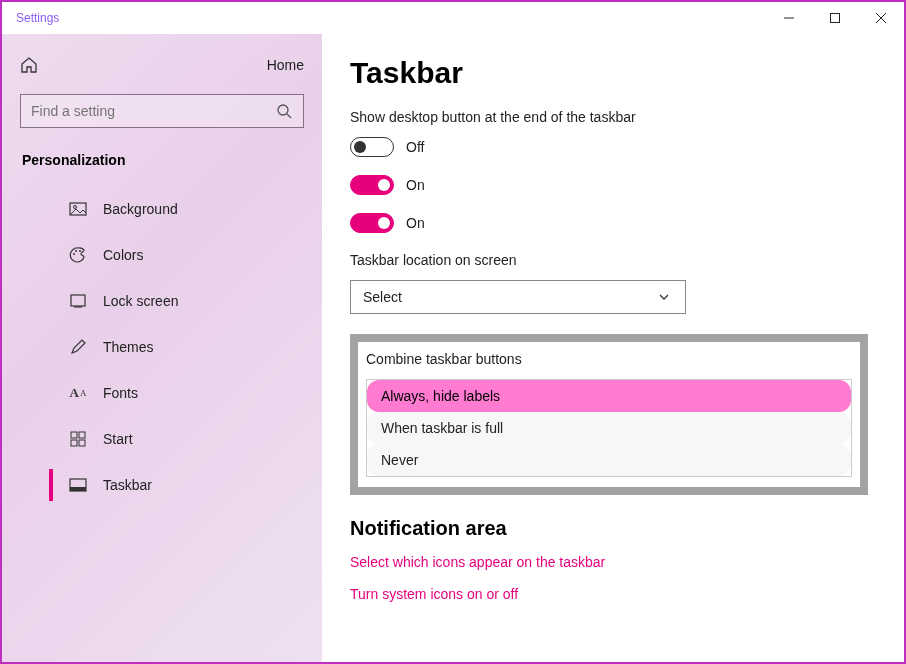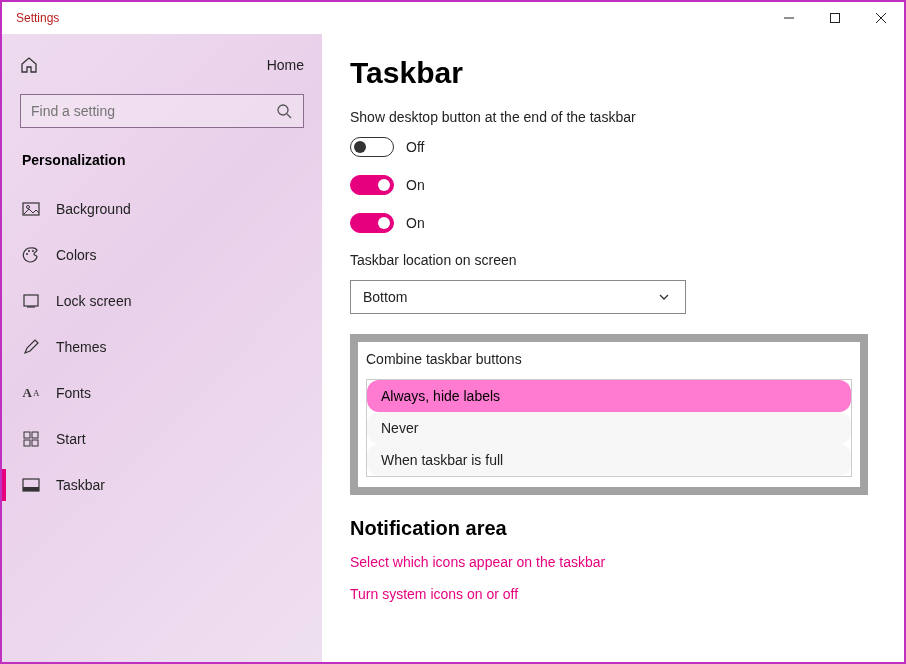--- a/index.html
+++ b/index.html
@@ -1,27 +1,27 @@
 <!DOCTYPE html>
 <html><head>
 <meta charset="utf-8">
 <style>
   * { box-sizing: border-box; margin: 0; padding: 0; font-family: "Segoe UI", Arial, sans-serif; }
   body { width: 906px; height: 664px; border: 2px solid #c030c0; background: #fff; overflow: hidden; position: relative; }
   .titlebar { height: 32px; display: flex; align-items: center; }
-  .titlebar .title { font-size: 12px; padding-left: 14px; color: #b91c1c; }
+  .titlebar .title { font-size: 12px; padding-left: 14px; color: #8b5cf6; }
   .winbtns { position: absolute; right: 0; top: 0; display: flex; }
   .winbtn { width: 46px; height: 32px; display: flex; align-items: center; justify-content: center; color: #222; }
   .main { display: flex; height: calc(100% - 32px); }
   .sidebar { width: 320px; background: linear-gradient(135deg, #eedbef 0%, #e9d0ea 40%, #efe0f1 100%); padding: 8px 0 0 0; }
   .home { display: flex; align-items: center; gap: 14px; padding: 14px 18px; font-size: 14px; color: #222; justify-content: space-between; }
   .search { margin: 6px 18px 18px 18px; height: 34px; border: 1px solid #8a6c8d; background: rgba(255,255,255,0.25); display: flex; align-items: center; padding: 0 10px; }
   .search input { flex: 1; border: none; background: transparent; font-size: 14px; color: #555; outline: none; }
   .cat { font-weight: 600; font-size: 14px; padding: 6px 20px 18px 20px; color: #000; }
-  .navitem { display: flex; align-items: center; gap: 16px; padding: 0 20px; height: 46px; font-size: 14px; color: #222; position: relative; }
+  .navitem { display: flex; align-items: center; gap: 16px; padding: 0 20px; height: 46px; font-size: 14px; color: #222; position: relative; margin-left: 47px; }
   .navitem.active::before { content: ""; position: absolute; left: 0; top: 7px; bottom: 7px; width: 4px; background: #e6007e; }
   .icon { width: 18px; height: 18px; display: inline-flex; align-items: center; justify-content: center; color: #333; }
   .content { flex: 1; padding: 22px 36px 10px 28px; overflow: hidden; position: relative; }
   h1 { font-weight: 600; font-size: 30px; margin-bottom: 18px; color: #000; }
   .setting-label { font-size: 14px; color: #222; margin-bottom: 10px; max-width: 440px; line-height: 1.35; }
   .toggle-row { display: flex; align-items: center; gap: 12px; margin-bottom: 18px; }
   .toggle { width: 44px; height: 20px; border-radius: 10px; position: relative; border: 1px solid #333; background: #fff; }
   .toggle .knob { width: 12px; height: 12px; border-radius: 50%; background: #333; position: absolute; top: 3px; left: 3px; }
   .toggle.on { background: #e6007e; border-color: #e6007e; }
   .toggle.on .knob { background: #fff; left: auto; right: 3px; }
@@ -167,34 +167,34 @@
 
     <div class="toggle-row">
       <div class="toggle on">
           <div class="knob"></div>
         </div>
       <span class="toggle-text">On</span>
     </div>
 
     <div class="setting-label">Taskbar location on screen</div>
     <div class="select">
-      <span>Bottom</span>
+      <span>Select</span>
       <span class="icon">
           <svg width="12" height="12" viewBox="0 0 12 12">
             <path d="M2 4 L6 8 L10 4" fill="none" stroke="#333" stroke-width="1.3"></path>
           </svg>
         </span>
     </div>
 
     <div class="highlight-box">
       <div class="setting-label" style="margin-bottom:4px">Combine taskbar buttons</div>
       <div class="dropdown-list">
         <div class="opt sel">Always, hide labels</div>
+        <div class="opt">When taskbar is full</div>
         <div class="opt">Never</div>
-        <div class="opt">When taskbar is full</div>
       </div>
     </div>
 
     <h2>Notification area</h2>
     <div class="link">Select which icons appear on the taskbar</div>
     <div class="link">Turn system icons on or off</div>
   </div>
 </div>
 
 </body></html>

